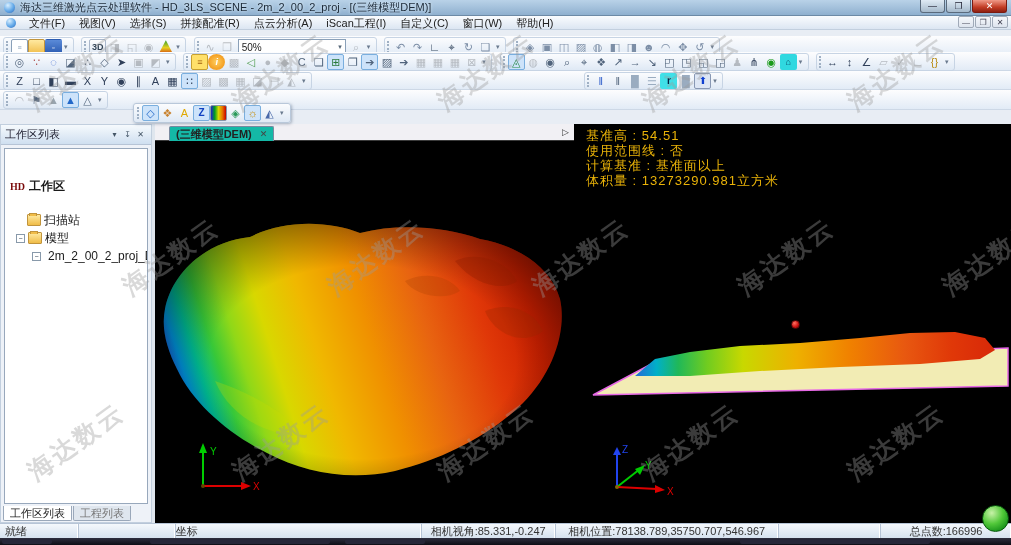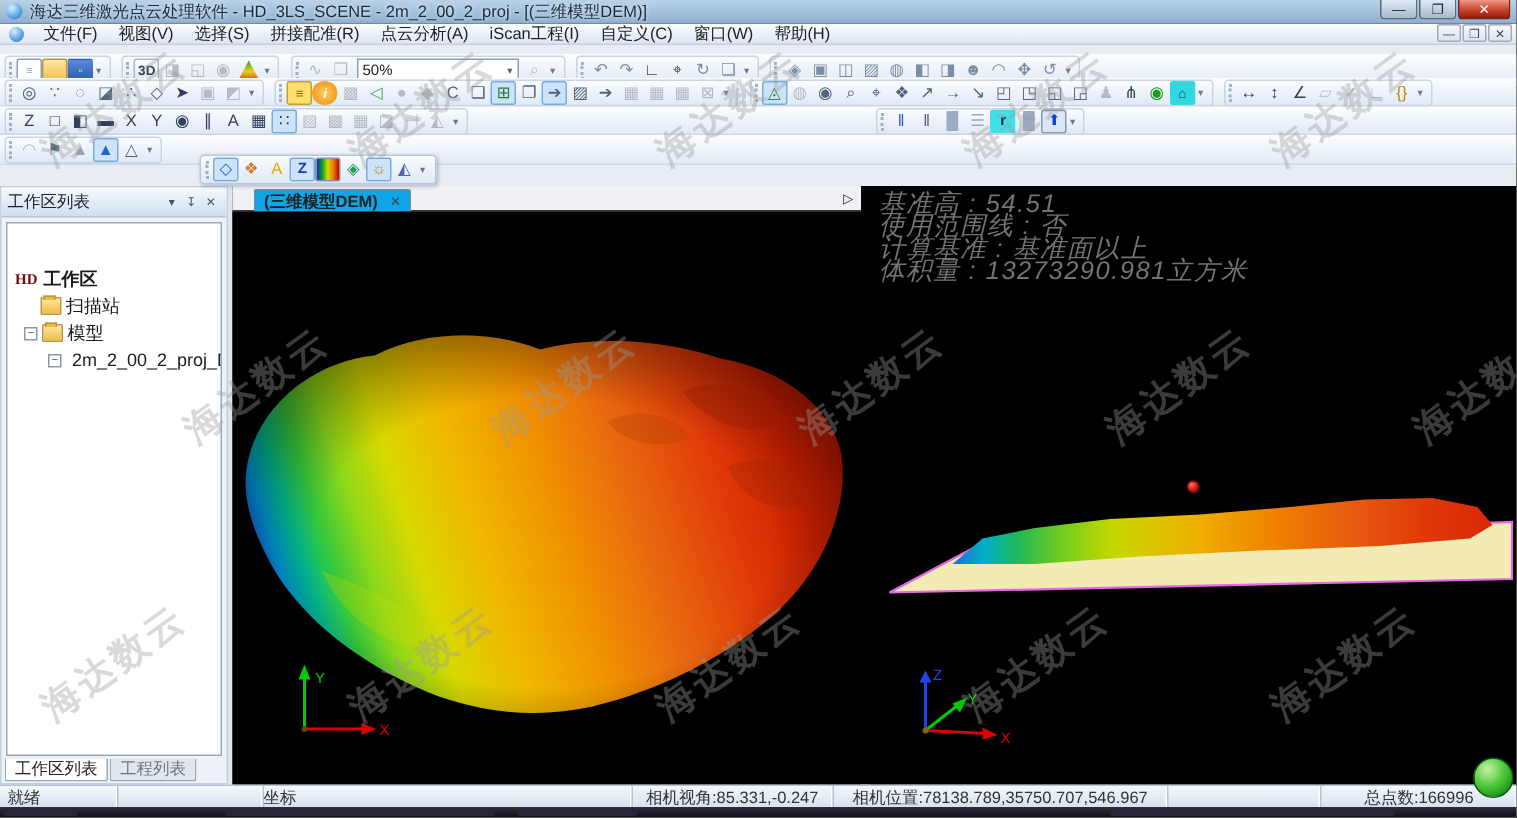--- a/index.html
+++ b/index.html
@@ -73,39 +73,39 @@
   .treebox{position:absolute;left:3px;top:23px;right:3px;bottom:18px;background:#fff;border:1px solid #98a8bc;overflow:hidden;padding-top:28px;}
   .trow{height:18px;display:flex;align-items:center;white-space:nowrap;font-size:12px;color:#1a1a1a;}
   .exp{width:9px;height:9px;border:1px solid #8899aa;background:#fff;font-size:7px;line-height:7px;text-align:center;color:#345;margin-right:3px;flex:none;}
   .tic{width:14px;height:12px;margin-right:3px;flex:none;}
   .tfolder{background:linear-gradient(#ffe9a0,#f0bc48);border:1px solid #c1943c;border-radius:1px;position:relative;}
   .tfolder::after{content:"";position:absolute;left:1px;top:-2px;width:6px;height:2px;background:#f0bc48;border:1px solid #c1943c;border-bottom:none;}
   .tdiamond{width:11px;height:11px;clip-path:polygon(50% 0,100% 50%,50% 100%,0 50%);
     background:linear-gradient(135deg,#30a030,#e8d020 50%,#d03010);margin-right:4px;}
   .hdbadge{font-weight:bold;color:#7a0a0a;font-size:10px;margin-right:4px;font-family:"Liberation Serif","DejaVu Serif",serif;}
   .lvl0{padding-left:5px;font-weight:bold;}
-  .lvl1{padding-left:22px;}
+  .lvl1{padding-left:22px;margin-top:16px;}
   .lvl1e{padding-left:11px;}
   .lvl2e{padding-left:27px;}
   .lvl3{padding-left:56px;}
   .btabs{position:absolute;left:2px;bottom:1px;height:16px;display:flex;align-items:flex-end;}
   .btab{height:15px;line-height:14px;padding:0 6px;font-size:11px;border:1px solid #9aa8ba;border-top:none;
     background:#dfe6ee;color:#777;margin-right:1px;border-radius:0 0 2px 2px;}
   .btab.on{background:#fff;color:#222;}
   .splitter{position:absolute;left:152px;top:0;width:3px;height:100%;background:#dfe6ee;}
   .docarea{position:absolute;left:155px;top:0;right:0;height:100%;background:#000;}
   .tabbar{position:absolute;left:0;top:0;width:419px;height:17px;background:#f1f0f4;border-bottom:1px solid #3a3a3a;}
-  .dtab{position:absolute;left:14px;top:2px;height:15px;background:#0ea5e9;border:1px solid #7a8aa0;border-bottom:none;
+  .dtab{position:absolute;left:14px;top:2px;height:15px;background:#14b8a6;border:1px solid #7a8aa0;border-bottom:none;
     border-radius:2px 2px 0 0;display:flex;align-items:center;padding:0 6px;font-size:11px;font-weight:bold;color:#222;}
   .dtab .x{margin-left:8px;font-size:9px;color:#444;font-weight:normal;}
   .tarrow{position:absolute;right:5px;top:3px;font-size:9px;color:#333;}
   .vp{position:absolute;background:#000;overflow:hidden;}
   .vpL{left:0;top:17px;width:419px;height:382px;}
   .vpR{left:425px;top:0;width:431px;height:399px;}
-  .stats{position:absolute;left:6px;top:4px;line-height:15px;font-size:17px;color:#737373;letter-spacing:1px;font-style:italic;}
+  .stats{position:absolute;left:6px;top:4px;line-height:15px;font-size:13px;color:#eab308;letter-spacing:1px;}
   .reddot{position:absolute;left:211px;top:196px;width:9px;height:9px;border-radius:50%;
     background:radial-gradient(circle at 35% 30%,#ff7060,#cc1010 60%,#700808);border:1px solid #5a0a0a;}
   .gizmo{position:absolute;}
   
   .statusbar{position:absolute;left:0;right:0;bottom:7px;height:15px;display:flex;
     background:linear-gradient(#f4f8fc,#d6e2ef);border-top:1px solid #b6c4d6;font-size:11px;color:#333;}
   .scell{height:100%;display:flex;align-items:center;border-right:1px solid #b6c4d6;box-shadow:inset -1px 0 0 #fff;}
   .scell.c{justify-content:center;}
   .taskbar{position:absolute;left:0;right:0;bottom:0;height:7px;background:linear-gradient(#2e2e3e,#0e0e16);}
   .tseg{position:absolute;top:1px;height:5px;background:#262638;border-radius:2px;}

